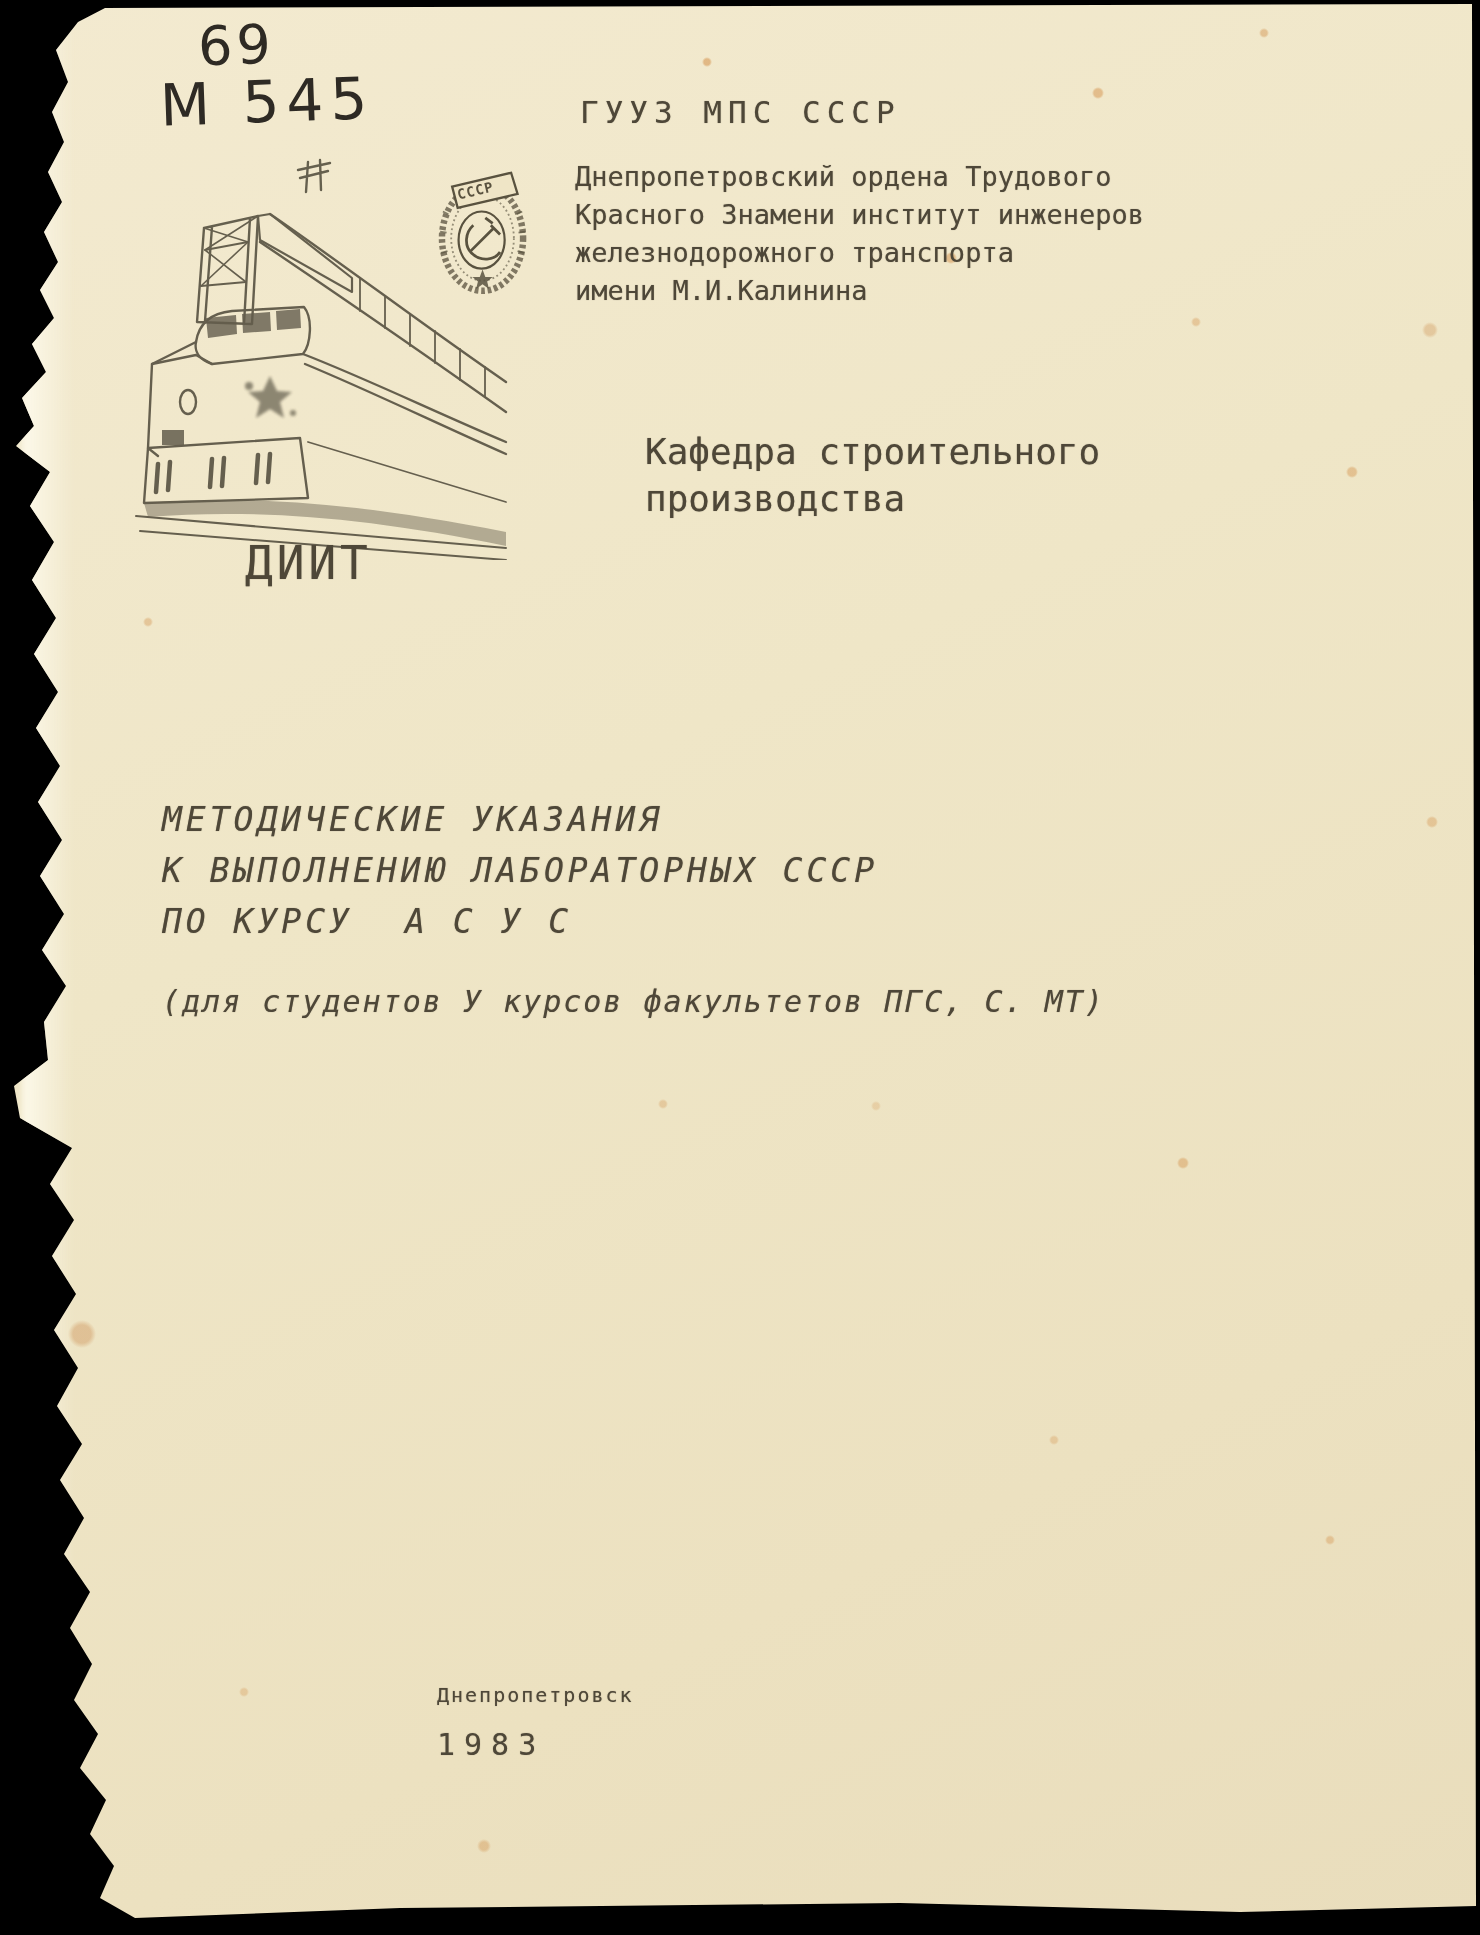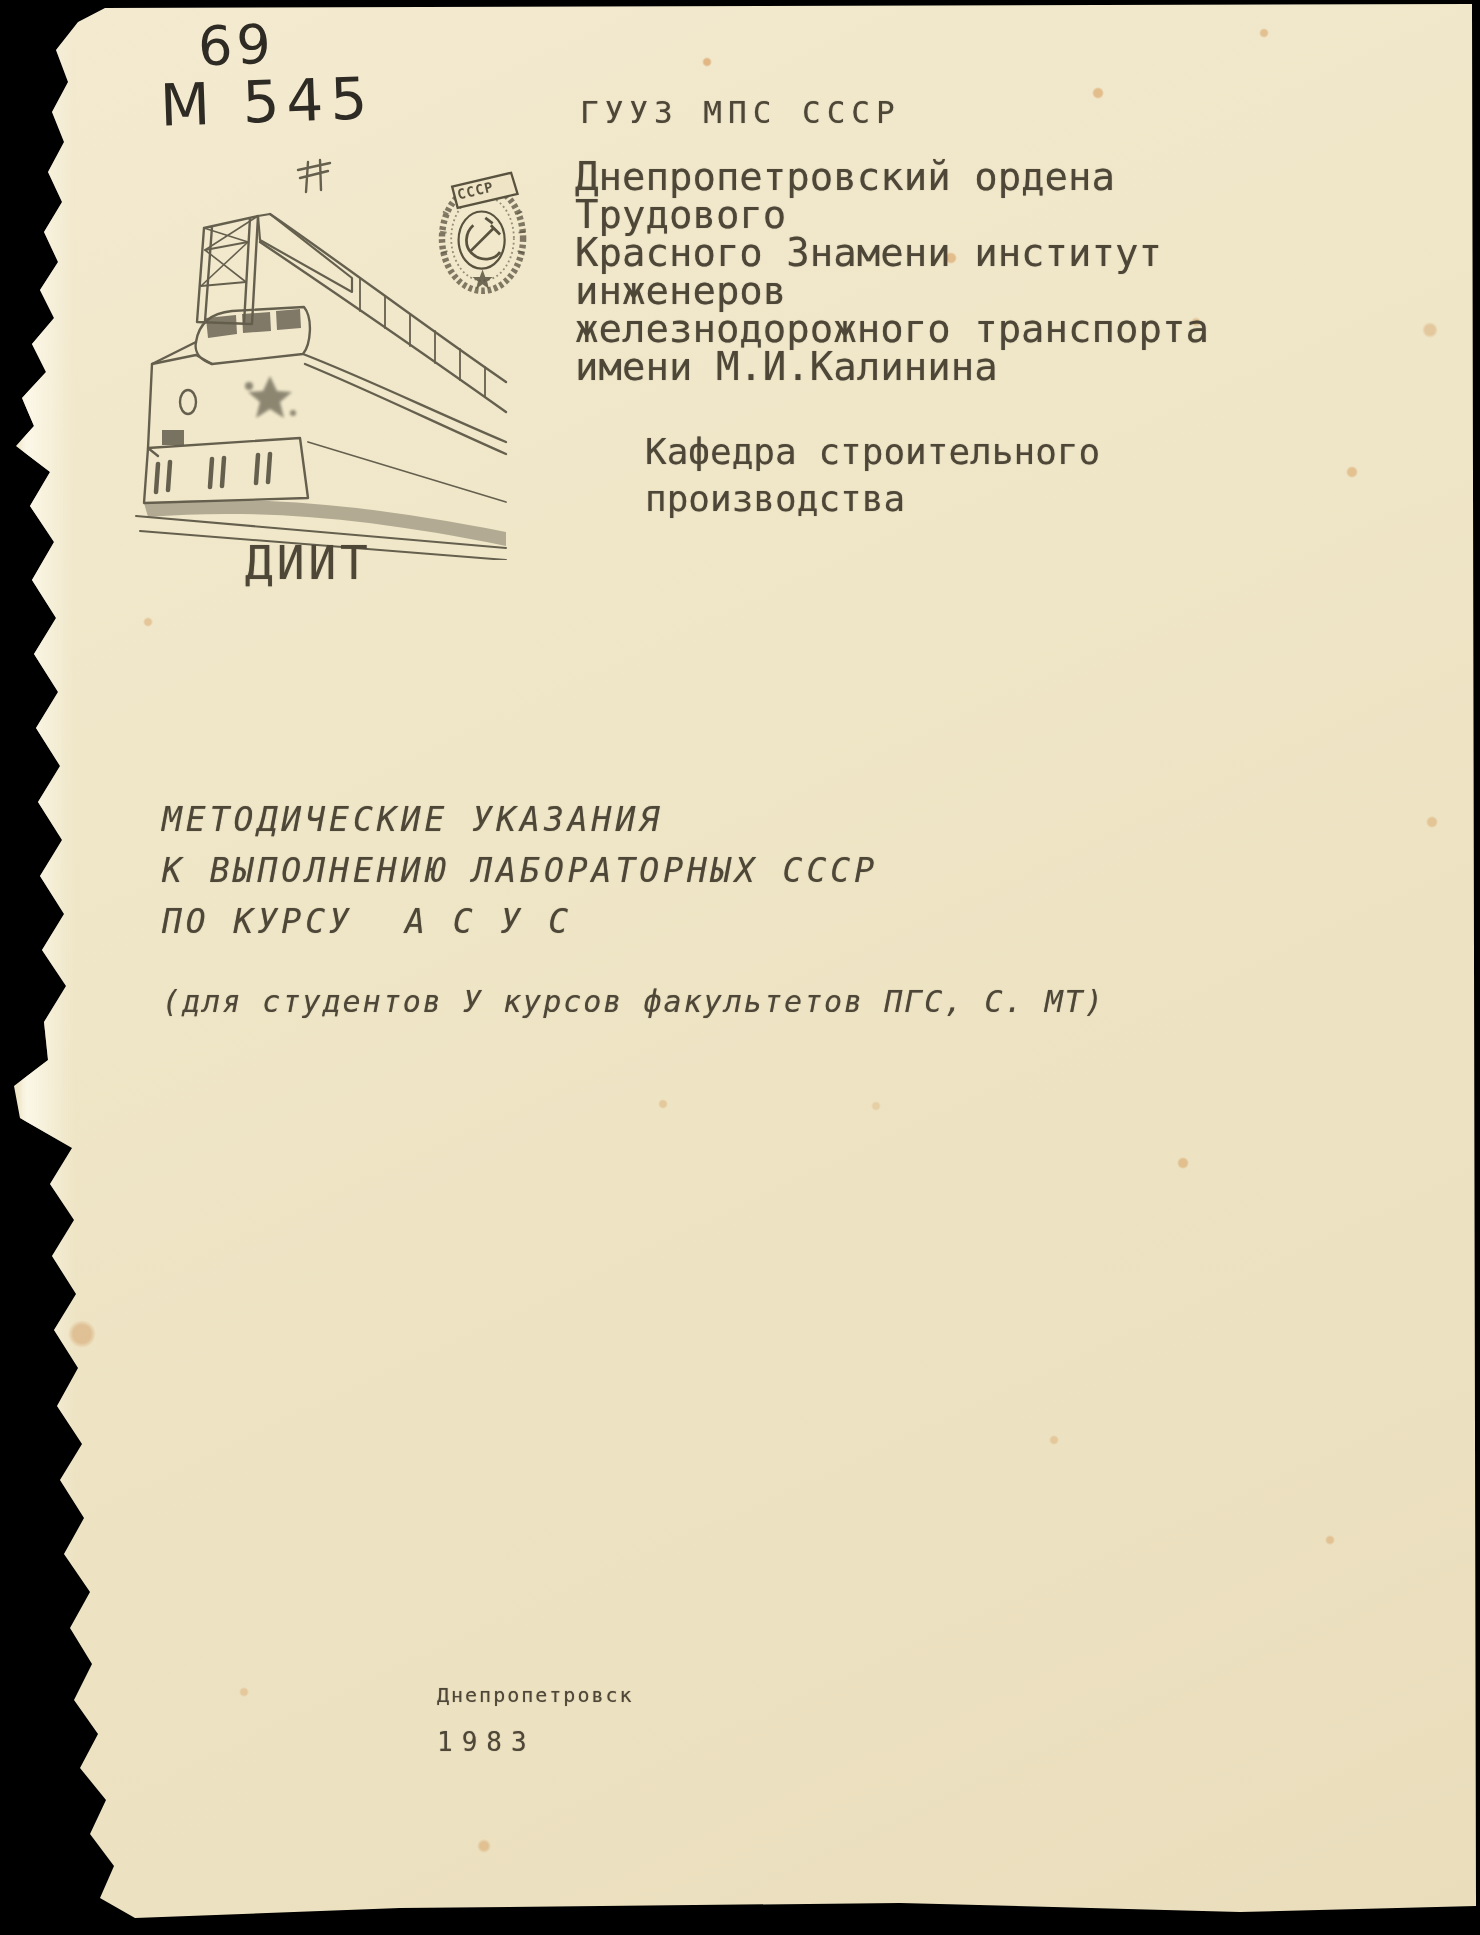--- a/index.html
+++ b/index.html
@@ -60,31 +60,31 @@
   .center{text-align:left;}
   .hand{
     position:absolute;
     font-family:"DejaVu Sans","Liberation Sans",sans-serif;
     color:#2e2a24;font-weight:500;
     transform:rotate(-2deg);
   }
   .hand1{left:198px;top:14px;font-size:54px;letter-spacing:4px;}
   .hand2{left:160px;top:68px;font-size:58px;letter-spacing:7px;}
   .ministry{left:580px;top:94px;width:680px;font-size:31px;letter-spacing:6px;}
-  .institute{left:575px;top:158px;width:660px;font-size:39px;line-height:38px;}
+  .institute{left:575px;top:158px;width:660px;font-size:27px;line-height:38px;}
   .department{left:645px;top:428px;width:500px;font-size:36px;line-height:47px;}
   .diit{left:245px;top:536px;width:240px;font-size:46px;letter-spacing:4px;}
   .t-line{left:162px;width:1126px;font-size:33px;letter-spacing:4px;font-style:italic;}
   .t1{top:800px;}
   .t2{top:851px;}
   .t3{top:902px;}
   .t3 .gap{display:inline-block;width:52px;}
   .t4{top:984px;font-size:30px;letter-spacing:2px;}
   .city{left:437px;top:1683px;width:500px;font-size:20px;letter-spacing:2px;}
-  .year{left:437px;top:1727px;width:478px;font-size:26px;letter-spacing:9px;}
+  .year{left:437px;top:1727px;width:478px;font-size:30px;letter-spacing:9px;}
   .train{position:absolute;left:100px;top:150px;width:410px;height:410px;}
   .emblem{position:absolute;left:430px;top:158px;width:106px;height:142px;}
 </style>
 </head>
 <body>
 
 <div class="page">
   <div class="fuzz"></div>
   <div class="stains"></div>
 

